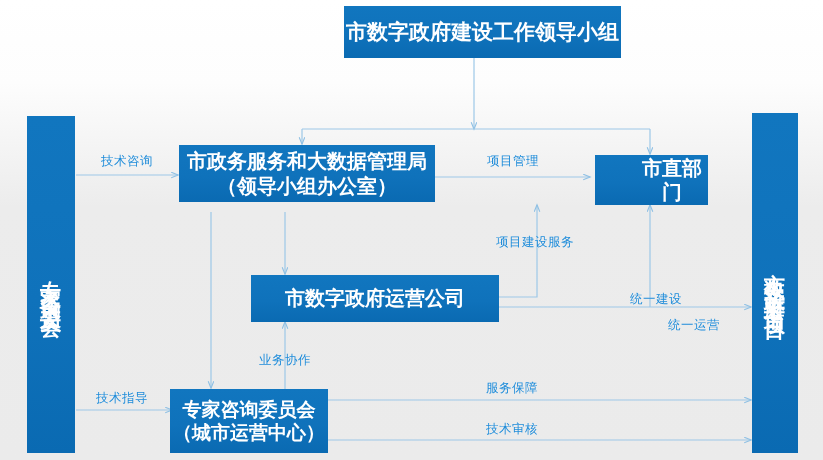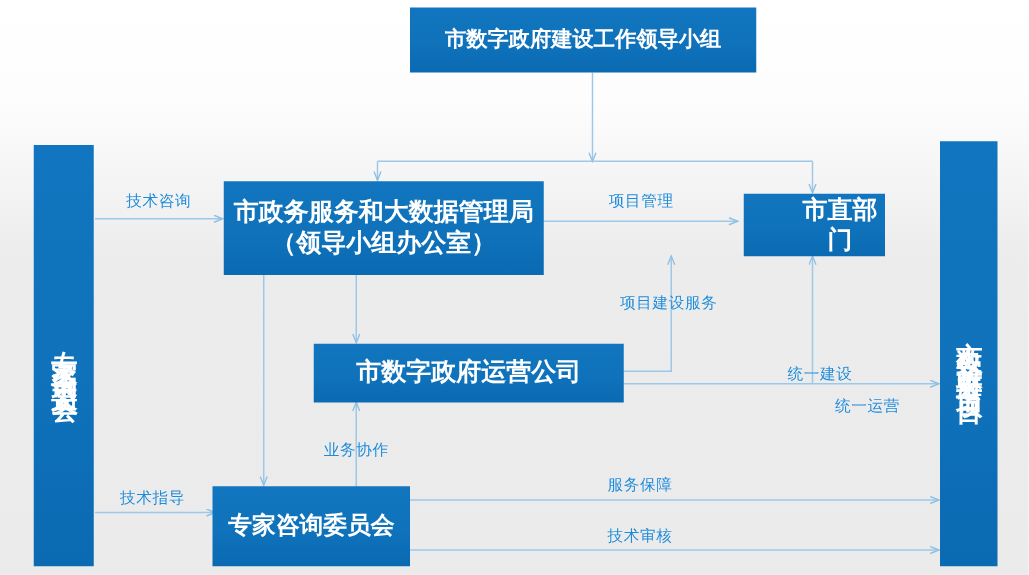--- a/index.html
+++ b/index.html
@@ -91,43 +91,44 @@
       <path d="M469,307 L751,307" marker-end="url(#ah)"></path>
 
       <path d="M328,400 L751,400" marker-end="url(#ah)"></path>
 
       <path d="M328,440 L751,440" marker-end="url(#ah)"></path>
 
       <path d="M650,307 L650,205" marker-end="url(#ah)"></path>
     </g>
   </svg>
 
-  <div class="node grad" style="left:328px; top:6px; width:277px; height:52px; font-size:17px; font-weight:700;">
+  <div class="node grad" style="left:344px; top:6px; width:277px; height:52px; font-size:21px; font-weight:700;">
     <span class="txt">市数字政府建设工作领导小组</span>
   </div>
 
   <div class="node grad" style="left:27px; top:116px; width:48px; height:337px; font-size:21px; font-weight:700;">
     <span class="txt vertical">专家咨询委员会</span>
   </div>
 
-  <div class="node grad" style="left:179px; top:145px; width:256px; height:75px; font-size:20px; font-weight:700; flex-direction:column;">
+  <div class="node grad" style="left:179px; top:145px; width:256px; height:57px; font-size:20px; font-weight:700; flex-direction:column;">
     <span class="txt">市政务服务和大数据管理局</span>
     <span class="txt">（领导小组办公室）</span>
   </div>
 
   <div class="node grad" style="left:595px; top:155px; width:113px; height:50px; font-size:20px; font-weight:700;padding-left:41px;">
     <span class="txt">市直部门</span>
   </div>
 
   <div class="node grad" style="left:251px; top:275px; width:248px; height:47px; font-size:20px; font-weight:700;">
     <span class="txt">市数字政府运营公司</span>
   </div>
 
   <div class="node grad" style="left:170px; top:389px; width:158px; height:64px; font-size:19px; font-weight:700; flex-direction:column;">
     <span class="txt">专家咨询委员会</span>
+    <span class="txt">（城市运营中心）</span>
   </div>
 
   <div class="node grad" style="left:752px; top:113px; width:46px; height:340px; font-size:21px; font-weight:700;">
     <span class="txt vertical">市数字政府平台项目</span>
   </div>
 
   <div class="lbl ctr" style="left:127px; top:153px;">技术咨询</div>
 
   <div class="lbl ctr" style="left:513px; top:153px;">项目管理</div>
 

